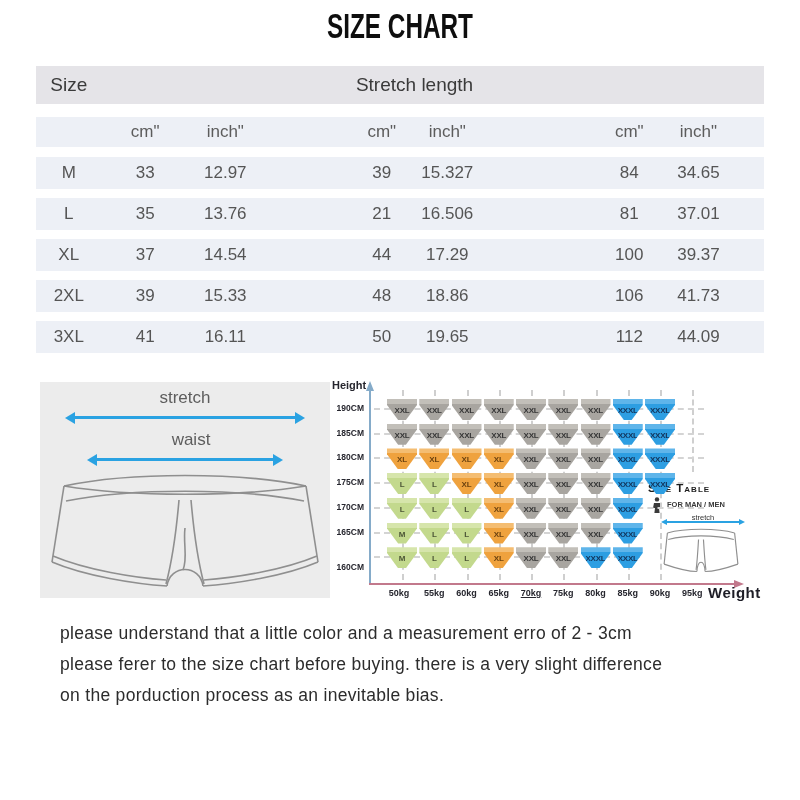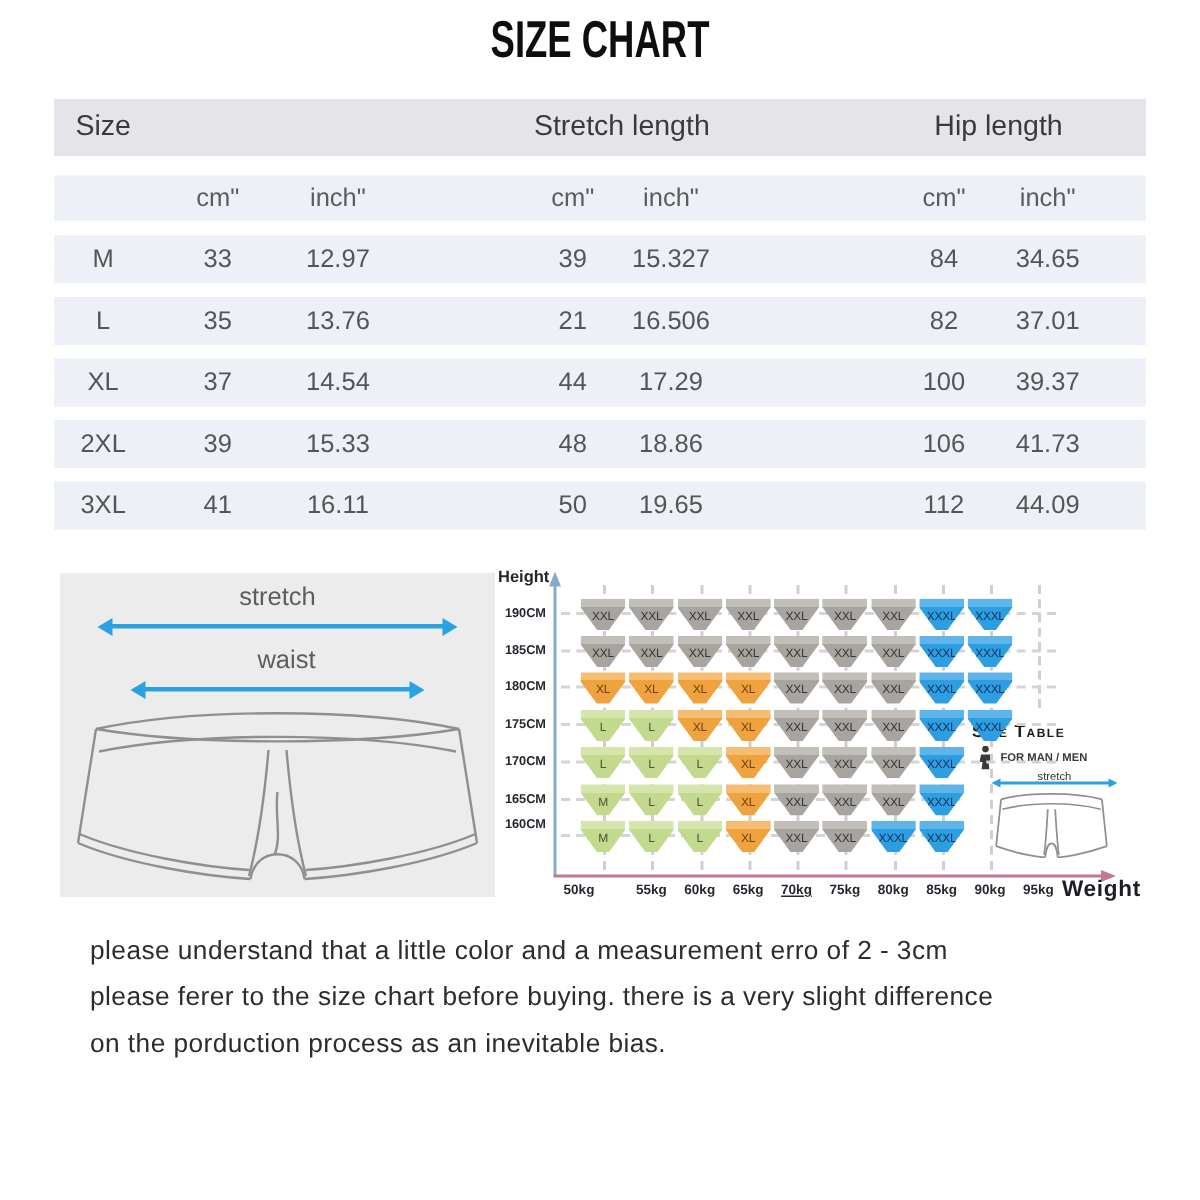--- a/index.html
+++ b/index.html
@@ -53,21 +53,21 @@
   .xaxis { position:absolute; left:39px; top:207px; height:2px; width:368px; background:#c2798c; }
   .xaxis-head { position:absolute; left:404px; top:203.5px; width:0; height:0;
       border-top:4.5px solid transparent; border-bottom:4.5px solid transparent; border-left:10px solid #c2798c; }
   .c-weight-label { position:absolute; top:208px; left:378px; font-size:15px; font-weight:bold; color:#1d1d26; letter-spacing:0.5px; }
   .vline { position:absolute; width:0; border-left:2px dashed #cfcfcf; }
   .hline { position:absolute; height:0; border-top:2px dashed #d4d4d4; }
   .ytick { position:absolute; left:0; width:34px; text-align:right; font-size:8.5px; font-weight:bold; color:#26262e; }
   .xtick { position:absolute; top:212px; width:34px; text-align:center; font-size:9px; font-weight:bold; color:#26262e; }
   .brief { position:absolute; width:30px; height:21px; text-align:center;
       clip-path:polygon(0 0,100% 0,100% 28%,63% 100%,37% 100%,0 28%); }
-  .brief span { font-size:8px; font-weight:normal; line-height:10px; display:inline-block; padding-top:7px; letter-spacing:-0.2px;text-align:center; }
+  .brief span { font-size:8px; font-weight:bold; line-height:10px; display:inline-block; padding-top:7px; letter-spacing:-0.2px;text-align:center; }
   .lg-title { position:absolute; left:318px; top:106px; font-size:11.5px; font-weight:bold; color:#1c1c1c;
       font-variant:small-caps; letter-spacing:1px; }
   .lg-person { position:absolute; left:322px; top:121px; }
   .lg-sub { position:absolute; left:337px; top:124px; font-size:7.5px; font-weight:bold; color:#3a3a3a; }
   .lg-stretch { position:absolute; left:334px; top:137px; width:78px; text-align:center; }
   .lg-stretch .txt { font-size:7.5px; color:#333; }
   .lg-stretch .h-arrow { height:1.5px; margin:-1px 2px 0 2px; }
   .lg-stretch .h-arrow::before { border-top-width:3px; border-bottom-width:3px; border-right-width:6px; left:-5px; top:-2.5px; }
   .lg-stretch .h-arrow::after { border-top-width:3px; border-bottom-width:3px; border-left-width:6px; right:-5px; top:-2.5px; }
   .lg-boxer { position:absolute; left:330px; top:146px; }
@@ -83,21 +83,20 @@
 <div class="page">
 
   <div class="title-wrap">
     <h1>SIZE CHART</h1>
   </div>
 
   <div class="size-table">
     <div class="tgrid thead">
       <div class="h-size">Size</div>
       <div class="h-stretch">Stretch length</div>
-      <div class="h-hip">Hip length</div>
     </div>
     <div class="tgrid tunits">
       <div class="u1">cm"</div>
       <div class="u2">inch"</div>
       <div class="u3">cm"</div>
       <div class="u4">inch"</div>
       <div class="u5">cm"</div>
       <div class="u6">inch"</div>
     </div>
     <div id="table-rows">
@@ -113,21 +112,21 @@
           <div>34.65</div>
         </div>
         <div class="tgrid trow">
           <div>L</div>
           <div>35</div>
           <div>13.76</div>
           <div></div>
           <div>21</div>
           <div>16.506</div>
           <div></div>
-          <div>82</div>
+          <div>81</div>
           <div>37.01</div>
         </div>
         <div class="tgrid trow">
           <div>XL</div>
           <div>37</div>
           <div>14.54</div>
           <div></div>
           <div>44</div>
           <div>17.29</div>
           <div></div>
@@ -204,21 +203,21 @@
       <path d="M10,18 C32,12 68,12 90,18"></path>
       <path d="M9,10 L5,48"></path>
       <path d="M91,10 L95,48"></path>
       <path d="M5,48 C25,55 40,57 45,57"></path>
       <path d="M95,48 C75,55 60,57 55,57"></path>
       <path d="M45,57 C46,42 54,42 55,57"></path>
       <path d="M47,18 C46,35 45,48 44,55"></path>
       <path d="M53,18 C54,35 55,48 56,55"></path>
     </svg>
   <div class="vline" style="left: 72px; top: 14px; height: 190px;"></div>
-      <div class="xtick" style="left: 39px;">50kg</div>
+      <div class="xtick" style="left: 52px;">50kg</div>
       <div class="vline" style="left: 104.25px; top: 14px; height: 190px;"></div>
       <div class="xtick" style="left: 87.25px;">55kg</div>
       <div class="vline" style="left: 136.5px; top: 14px; height: 190px;"></div>
       <div class="xtick" style="left: 119.5px;">60kg</div>
       <div class="vline" style="left: 168.75px; top: 14px; height: 190px;"></div>
       <div class="xtick" style="left: 151.75px;">65kg</div>
       <div class="vline" style="left: 201px; top: 14px; height: 190px;"></div>
       <div class="xtick" style="left: 184px; text-decoration: underline;">70kg</div>
       <div class="vline" style="left: 233.25px; top: 14px; height: 190px;"></div>
       <div class="xtick" style="left: 216.25px;">75kg</div>
@@ -288,21 +287,21 @@
       <div class="ytick" style="top: 150.5px;">165CM</div>
       <div class="brief" style="left: 57px; top: 146.5px; background: linear-gradient(rgb(214, 229, 171) 0px, rgb(214, 229, 171) 26%, rgb(195, 217, 141) 26%, rgb(195, 217, 141) 100%);"><span style="color: rgb(76, 85, 54);">M</span></div>
       <div class="brief" style="left: 89.25px; top: 146.5px; background: linear-gradient(rgb(214, 229, 171) 0px, rgb(214, 229, 171) 26%, rgb(195, 217, 141) 26%, rgb(195, 217, 141) 100%);"><span style="color: rgb(76, 85, 54);">L</span></div>
       <div class="brief" style="left: 121.5px; top: 146.5px; background: linear-gradient(rgb(214, 229, 171) 0px, rgb(214, 229, 171) 26%, rgb(195, 217, 141) 26%, rgb(195, 217, 141) 100%);"><span style="color: rgb(76, 85, 54);">L</span></div>
       <div class="brief" style="left: 153.75px; top: 146.5px; background: linear-gradient(rgb(244, 189, 114) 0px, rgb(244, 189, 114) 26%, rgb(239, 162, 62) 26%, rgb(239, 162, 62) 100%);"><span style="color: rgb(109, 67, 16);">XL</span></div>
       <div class="brief" style="left: 186px; top: 146.5px; background: linear-gradient(rgb(194, 191, 185) 0px, rgb(194, 191, 185) 26%, rgb(168, 165, 160) 26%, rgb(168, 165, 160) 100%);"><span style="color: rgb(54, 54, 54);">XXL</span></div>
       <div class="brief" style="left: 218.25px; top: 146.5px; background: linear-gradient(rgb(194, 191, 185) 0px, rgb(194, 191, 185) 26%, rgb(168, 165, 160) 26%, rgb(168, 165, 160) 100%);"><span style="color: rgb(54, 54, 54);">XXL</span></div>
       <div class="brief" style="left: 250.5px; top: 146.5px; background: linear-gradient(rgb(194, 191, 185) 0px, rgb(194, 191, 185) 26%, rgb(168, 165, 160) 26%, rgb(168, 165, 160) 100%);"><span style="color: rgb(54, 54, 54);">XXL</span></div>
       <div class="brief" style="left: 282.75px; top: 146.5px; background: linear-gradient(rgb(95, 181, 234) 0px, rgb(95, 181, 234) 26%, rgb(45, 158, 226) 26%, rgb(45, 158, 226) 100%);"><span style="color: rgb(18, 53, 92);">XXXL</span></div>
       <div class="hline" style="top: 180.2px; left: 44px; width: 266px;"></div>
-      <div class="ytick" style="top: 168px;">160CM</div>
+      <div class="ytick" style="top: 186px;">160CM</div>
       <div class="brief" style="left: 57px; top: 171.2px; background: linear-gradient(rgb(214, 229, 171) 0px, rgb(214, 229, 171) 26%, rgb(195, 217, 141) 26%, rgb(195, 217, 141) 100%);"><span style="color: rgb(76, 85, 54);">M</span></div>
       <div class="brief" style="left: 89.25px; top: 171.2px; background: linear-gradient(rgb(214, 229, 171) 0px, rgb(214, 229, 171) 26%, rgb(195, 217, 141) 26%, rgb(195, 217, 141) 100%);"><span style="color: rgb(76, 85, 54);">L</span></div>
       <div class="brief" style="left: 121.5px; top: 171.2px; background: linear-gradient(rgb(214, 229, 171) 0px, rgb(214, 229, 171) 26%, rgb(195, 217, 141) 26%, rgb(195, 217, 141) 100%);"><span style="color: rgb(76, 85, 54);">L</span></div>
       <div class="brief" style="left: 153.75px; top: 171.2px; background: linear-gradient(rgb(244, 189, 114) 0px, rgb(244, 189, 114) 26%, rgb(239, 162, 62) 26%, rgb(239, 162, 62) 100%);"><span style="color: rgb(109, 67, 16);">XL</span></div>
       <div class="brief" style="left: 186px; top: 171.2px; background: linear-gradient(rgb(194, 191, 185) 0px, rgb(194, 191, 185) 26%, rgb(168, 165, 160) 26%, rgb(168, 165, 160) 100%);"><span style="color: rgb(54, 54, 54);">XXL</span></div>
       <div class="brief" style="left: 218.25px; top: 171.2px; background: linear-gradient(rgb(194, 191, 185) 0px, rgb(194, 191, 185) 26%, rgb(168, 165, 160) 26%, rgb(168, 165, 160) 100%);"><span style="color: rgb(54, 54, 54);">XXL</span></div>
       <div class="brief" style="left: 250.5px; top: 171.2px; background: linear-gradient(rgb(95, 181, 234) 0px, rgb(95, 181, 234) 26%, rgb(45, 158, 226) 26%, rgb(45, 158, 226) 100%);"><span style="color: rgb(18, 53, 92);">XXXL</span></div>
       <div class="brief" style="left: 282.75px; top: 171.2px; background: linear-gradient(rgb(95, 181, 234) 0px, rgb(95, 181, 234) 26%, rgb(45, 158, 226) 26%, rgb(45, 158, 226) 100%);"><span style="color: rgb(18, 53, 92);">XXXL</span></div>
     </div>
 

